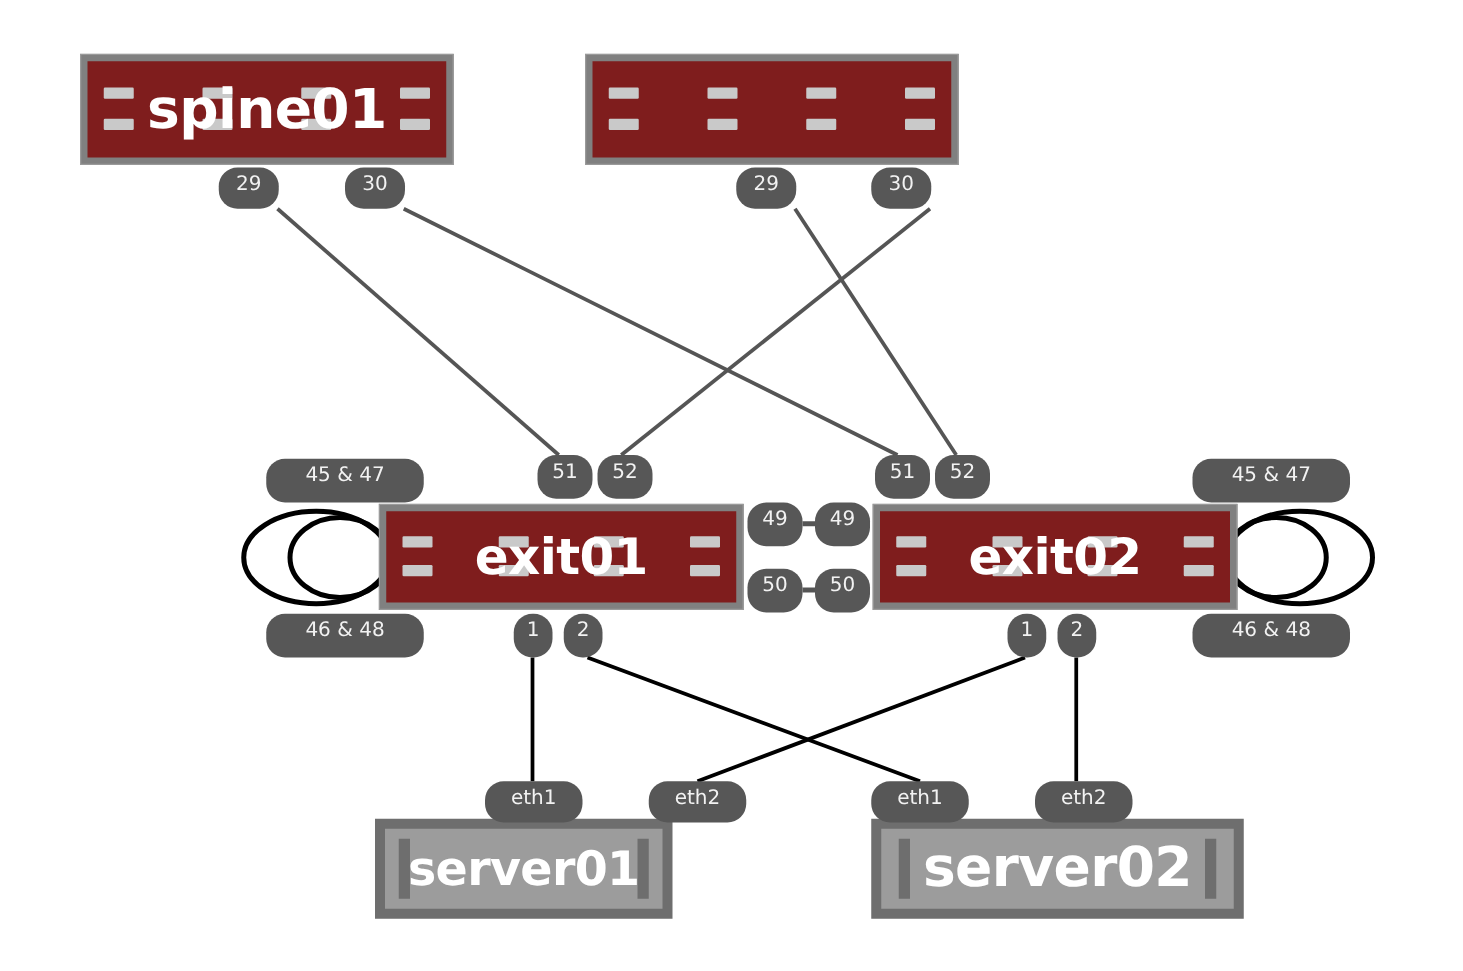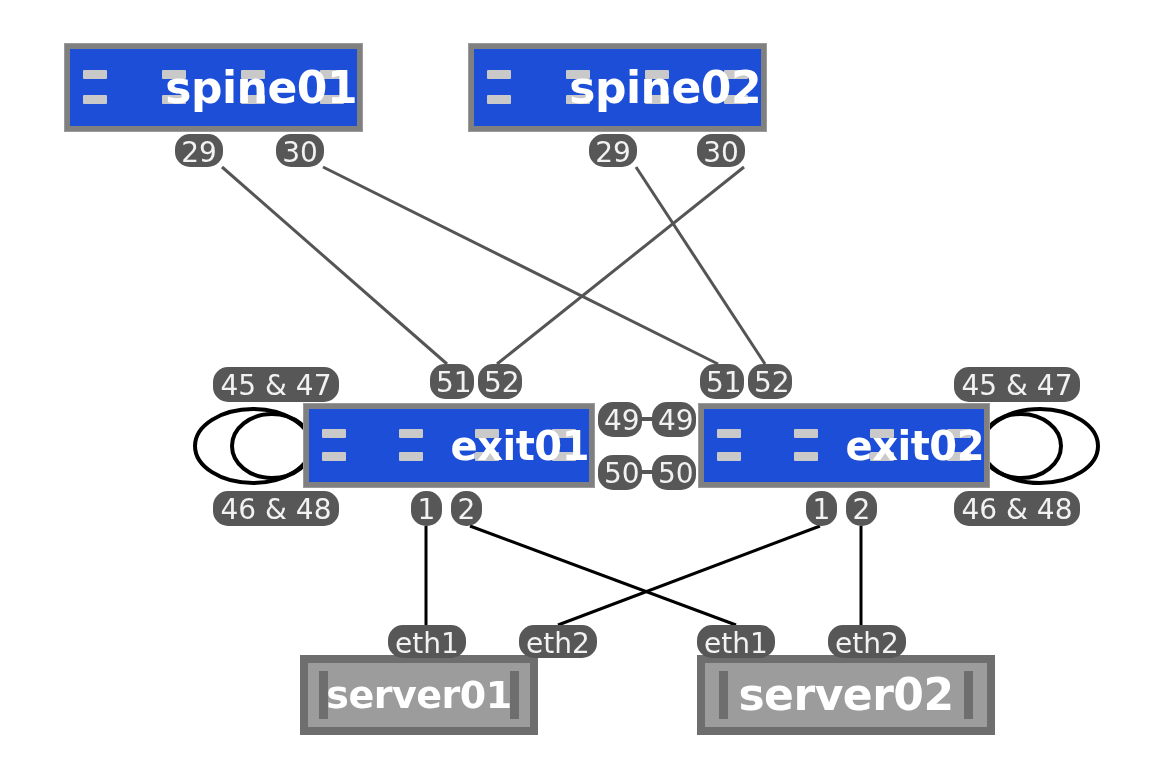--- a/index.html
+++ b/index.html
@@ -10,22 +10,22 @@
   
   .node{position:absolute;box-sizing:border-box;}
   .switch{
     background:#808080;
     padding:6px;
     box-shadow:0 0 0 1px #9a9a9a inset;
   }
   .switch .body{
     position:relative;
     width:100%;height:100%;
-    background:#1d4ed8;
-    display:flex;align-items:center;justify-content:flex-end;
+    background:#7f1d1d;
+    display:flex;align-items:center;justify-content:center;
   }
   .switch .label{
     position:relative;z-index:3;
     color:#ffffff;
     font-weight:bold;
     letter-spacing:-0.5px;
     white-space:nowrap;
     line-height:1;
   }
   
@@ -48,21 +48,21 @@
   }
   .server .bay{position:absolute;top:12%;height:76%;width:9px;background:#6e6e6e;z-index:2;}
   .server .bay.l{left:5%;}
   .server .bay.r{right:5%;}
 
   
   .tag{
     position:absolute;
     background:#575757;
     color:#f2f2f2;
-    font-size:28px;
+    font-size:16px;
     line-height:1;
     padding:5px 6px 0 6px;
     white-space:nowrap;
     box-sizing:border-box;
     text-align:center;
     font-family:"DejaVu Sans","Liberation Sans",sans-serif;
     border-radius:15px;
   }
 </style>
 </head>
@@ -116,21 +116,20 @@
             <span class="dash" style="width: 24px; height: 9px;"></span>
             <span class="dash" style="width: 24px; height: 9px;"></span>
             <span class="dash" style="width: 24px; height: 9px;"></span>
           </div>
           <div class="portrow" style="top: 45.82px; padding-left: 13px; padding-right: 13px; box-sizing: border-box;">
             <span class="dash" style="width: 24px; height: 9px;"></span>
             <span class="dash" style="width: 24px; height: 9px;"></span>
             <span class="dash" style="width: 24px; height: 9px;"></span>
             <span class="dash" style="width: 24px; height: 9px;"></span>
           </div>
-          <span class="label" style="font-size: 44px;">spine02</span>
         </div>
       </div>
       <div class="node switch" style="left: 303px; top: 403px; width: 292px; height: 85px;">
         <div class="body">
           <div class="portrow" style="top: 19.82px; padding-left: 13px; padding-right: 13px; box-sizing: border-box;">
             <span class="dash" style="width: 24px; height: 9px;"></span>
             <span class="dash" style="width: 24px; height: 9px;"></span>
             <span class="dash" style="width: 24px; height: 9px;"></span>
             <span class="dash" style="width: 24px; height: 9px;"></span>
           </div>

